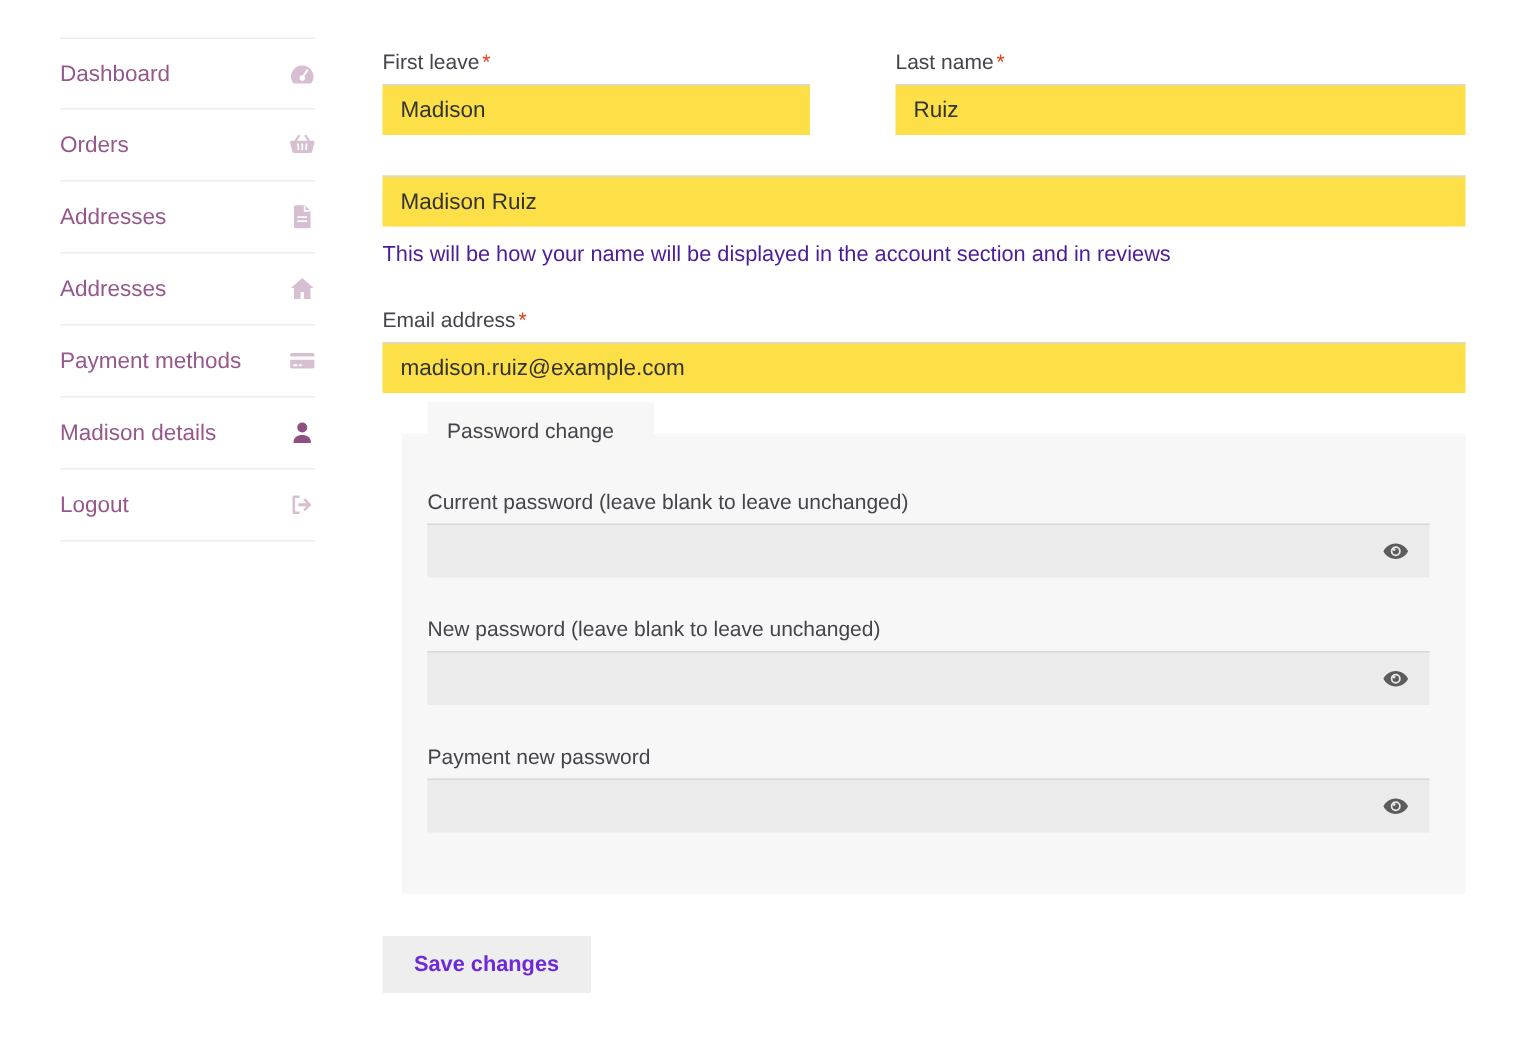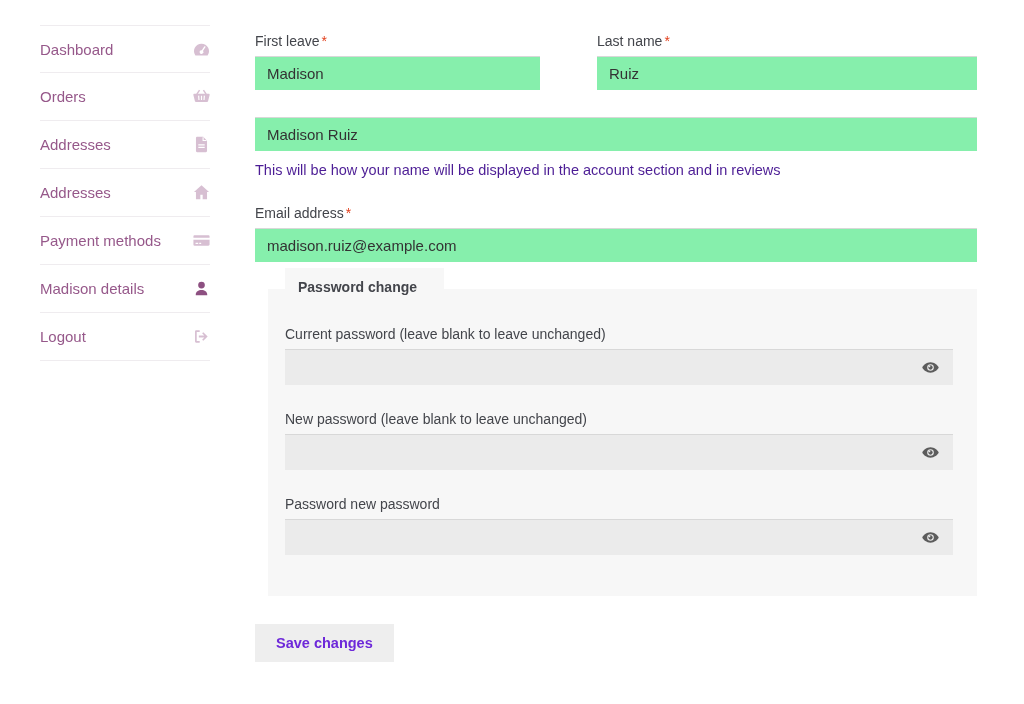--- a/index.html
+++ b/index.html
@@ -14,34 +14,34 @@
   .nav-item:first-child { border-top: 1px solid #efecef; }
   .nav-label { color: #96588a; font-size: 15px; }
   .nav-icon { width: 17px; height: 17px; display: flex; align-items: center; }
   .nav-icon svg { width: 17px; height: 17px; fill: rgba(150,88,138,0.38); }
   .nav-item.active .nav-icon svg { fill: #8d5081; }
 
   
   .main { position: absolute; left: 255px; top: 33px; width: 722px; }
   .field-label { display: block; font-size: 14px; color: #43454b; margin-bottom: 7px; }
   .req { color: #e2401c; margin-left: 2px; }
-  .text-input { display: block; width: 100%; height: 34px; background: #86efac;
+  .text-input { display: block; width: 100%; height: 34px; background: #fde047;
     border: 0; border-top: 1px solid #d8d8d8; padding: 0 12px; font-size: 15px;
     color: #333; font-family: "Liberation Sans", sans-serif; }
   .name-row { display: flex; justify-content: space-between; }
   .col-first { width: 285px; }
   .col-last  { width: 380px; }
   .block { margin-top: 27px; }
   .help-text { margin-top: 11px; font-size: 14.5px; color: #4c1d95; }
 
   
   .pw-fieldset { margin-top: 27px; margin-left: 13px; background: #f7f7f7;
     padding: 0 24px 41px 17px; }
   .pw-legend { display: table; position: relative; top: -21px; background: #f7f7f7;
-    padding: 11px 27px 10px 13px; font-size: 14px; font-weight: 700; color: #43454b; }
+    padding: 11px 27px 10px 13px; font-size: 14px; font-weight: 400; color: #43454b; }
   .pw-row { margin-top: 0; }
   .pw-row + .pw-row { margin-top: 26px; }
   .pw-input-wrap { position: relative; }
   .pw-input { display: block; width: 100%; height: 36px; background: #ebebeb;
     border: 0; border-top: 1px solid #d8d8d8; padding: 0 44px 0 12px;
     font-size: 15px; color: #333; }
   .eye-btn { position: absolute; right: 12px; top: 50%; transform: translateY(-50%);
     width: 22px; height: 22px; background: transparent; border: 0; padding: 0;
     cursor: pointer; display: flex; align-items: center; justify-content: center; }
   .eye-btn svg { width: 19px; height: 19px; }
@@ -176,21 +176,21 @@
             <svg viewBox="0 0 24 24">
                 <path fill-rule="evenodd" fill="#5c5c5c" d="M12 5.5C7 5.5 2.9 9.1 1.6 12 2.9 14.9 7 18.5 12 18.5s9.1-3.6 10.4-6.5C21.1 9.1 17 5.5 12 5.5zm0 10.7a4.2 4.2 0 1 1 0-8.4 4.2 4.2 0 0 1 0 8.4z"></path>
                 <circle cx="12" cy="12" r="2.7" fill="#5c5c5c"></circle>
                 <circle cx="10.7" cy="10.6" r="1.1" fill="#ebebeb"></circle>
               </svg>
           </button>
         </div>
       </div>
 
       <div class="pw-row">
-        <label class="field-label">Password new password</label>
+        <label class="field-label">Payment new password</label>
         <div class="pw-input-wrap">
           <input class="pw-input" type="password" value="" style="">
           <button class="eye-btn">
             <svg viewBox="0 0 24 24">
                 <path fill-rule="evenodd" fill="#5c5c5c" d="M12 5.5C7 5.5 2.9 9.1 1.6 12 2.9 14.9 7 18.5 12 18.5s9.1-3.6 10.4-6.5C21.1 9.1 17 5.5 12 5.5zm0 10.7a4.2 4.2 0 1 1 0-8.4 4.2 4.2 0 0 1 0 8.4z"></path>
                 <circle cx="12" cy="12" r="2.7" fill="#5c5c5c"></circle>
                 <circle cx="10.7" cy="10.6" r="1.1" fill="#ebebeb"></circle>
               </svg>
           </button>
         </div>

